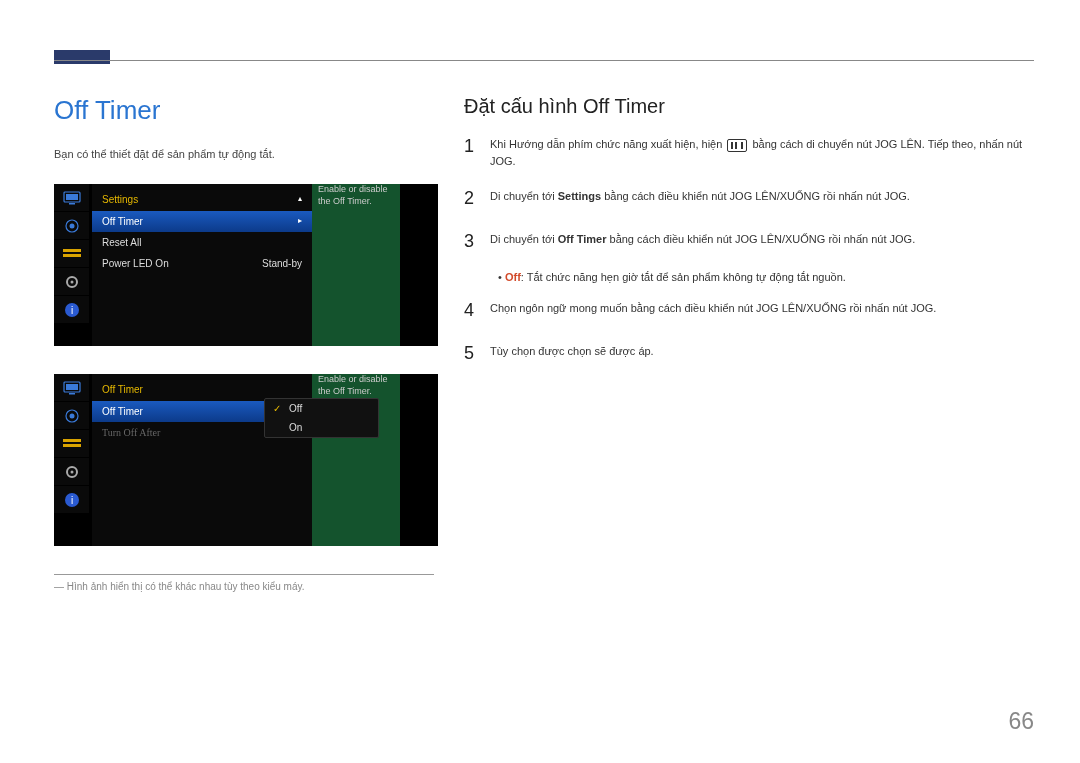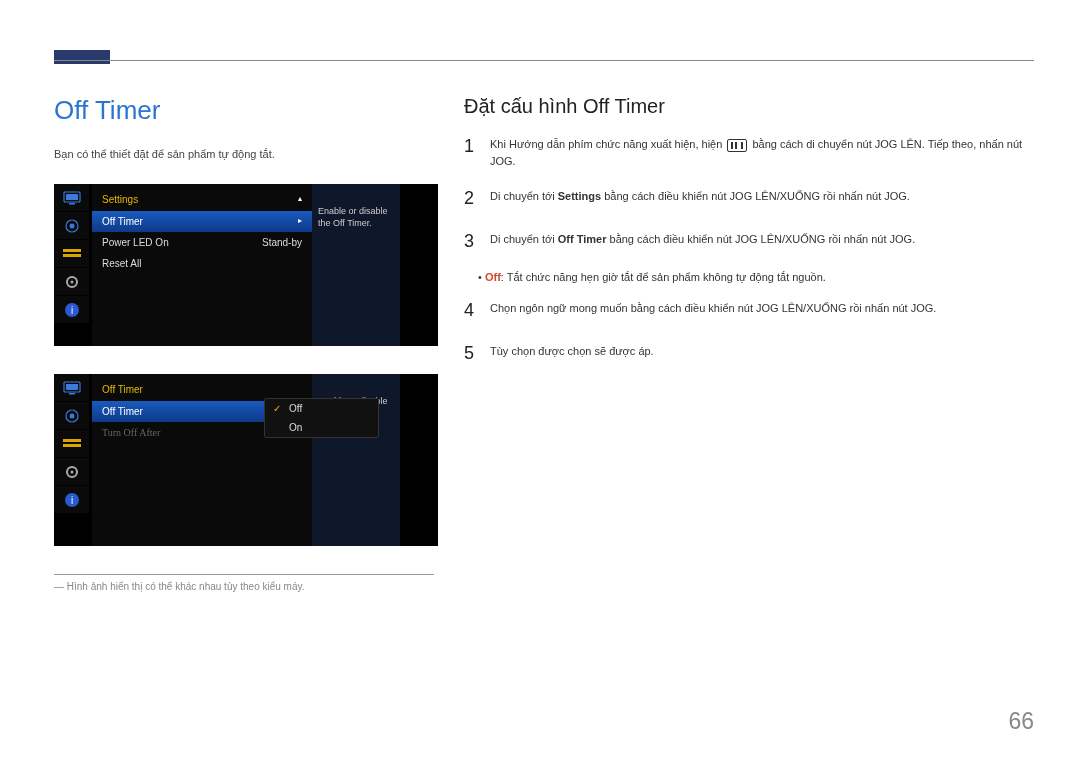--- a/index.html
+++ b/index.html
@@ -96,24 +96,24 @@
     color: #ddd;
   }
   .osd-row.highlight {
     background: linear-gradient(#1a5abf, #0c3a8a);
     color: #fff;
   }
   .osd-row.highlight .chev { color: #fff; font-size: 8px; }
   .osd-row.disabled { color: #666; font-family: Liberation Serif, serif; }
   .osd-side {
     width: 88px;
-    background: #0f172a;
+    background: #14532d;
     font-size: 9px;
     color: #ccc;
-    padding: 22px 6px;
+    padding: 0 6px;
     line-height: 1.3;
   }
   .osd-popup {
     position: absolute;
     width: 115px;
     background: #111;
     border: 1px solid #333;
     border-radius: 2px;
   }
   .osd-popup-row {
@@ -131,21 +131,21 @@
     border-top: 1px solid #999;
     margin: 10px 0 6px 0;
   }
   .footnote { font-size: 10px; color: #888; }
   .steps { font-size: 11px; color: #333; }
   .step { display: flex; gap: 12px; margin-bottom: 16px; line-height: 1.5; }
   .step .num { font-size: 18px; color: #222; min-width: 14px; }
   .step .txt { flex: 1; padding-top: 3px; }
   .bold { font-weight: bold; }
   .red { color: #d24a2a; font-weight: bold; }
-  .bullets { margin: 4px 0 14px 14px; font-size: 11px; color: #333; }
+  .bullets { margin: 4px 0 14px 34px; font-size: 11px; color: #333; }
   .bullets li { margin-bottom: 4px; list-style: none; }
   .bullets li::before { content: "• "; }
   .pagenum {
     position: absolute;
     right: 46px;
     bottom: 28px;
     font-size: 23px;
     color: #888;
     font-weight: 300;
   }
@@ -225,25 +225,25 @@
         <div class="osd-menu">
           <div class="osd-header">
             <span>Settings</span>
             <span class="arrow">▴</span>
           </div>
           <div class="osd-row highlight">
             <span>Off Timer</span>
             <span class="chev">▸</span>
           </div>
           <div class="osd-row">
+            <span>Reset All</span>
+          </div>
+          <div class="osd-row">
             <span>Power LED On</span>
             <span>Stand-by</span>
-          </div>
-          <div class="osd-row">
-            <span>Reset All</span>
           </div>
         </div>
         <div class="osd-side">Enable or disable the Off Timer.</div>
       </div>
     </div>
 
     <div class="osd osd-tall osd2-wrap">
       <div class="osd-tabs">
         <div class="osd-tab">
           <svg class="ic" width="18" height="14">

